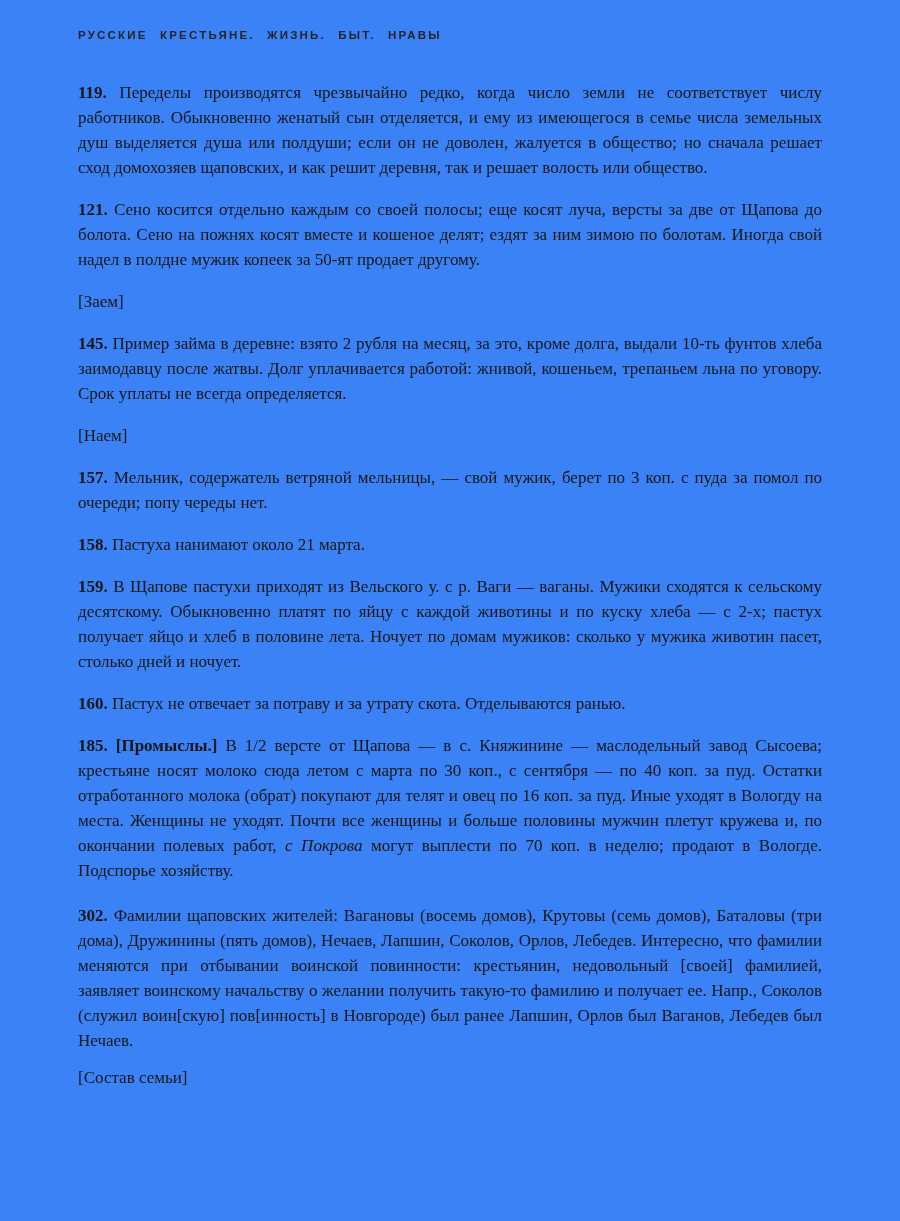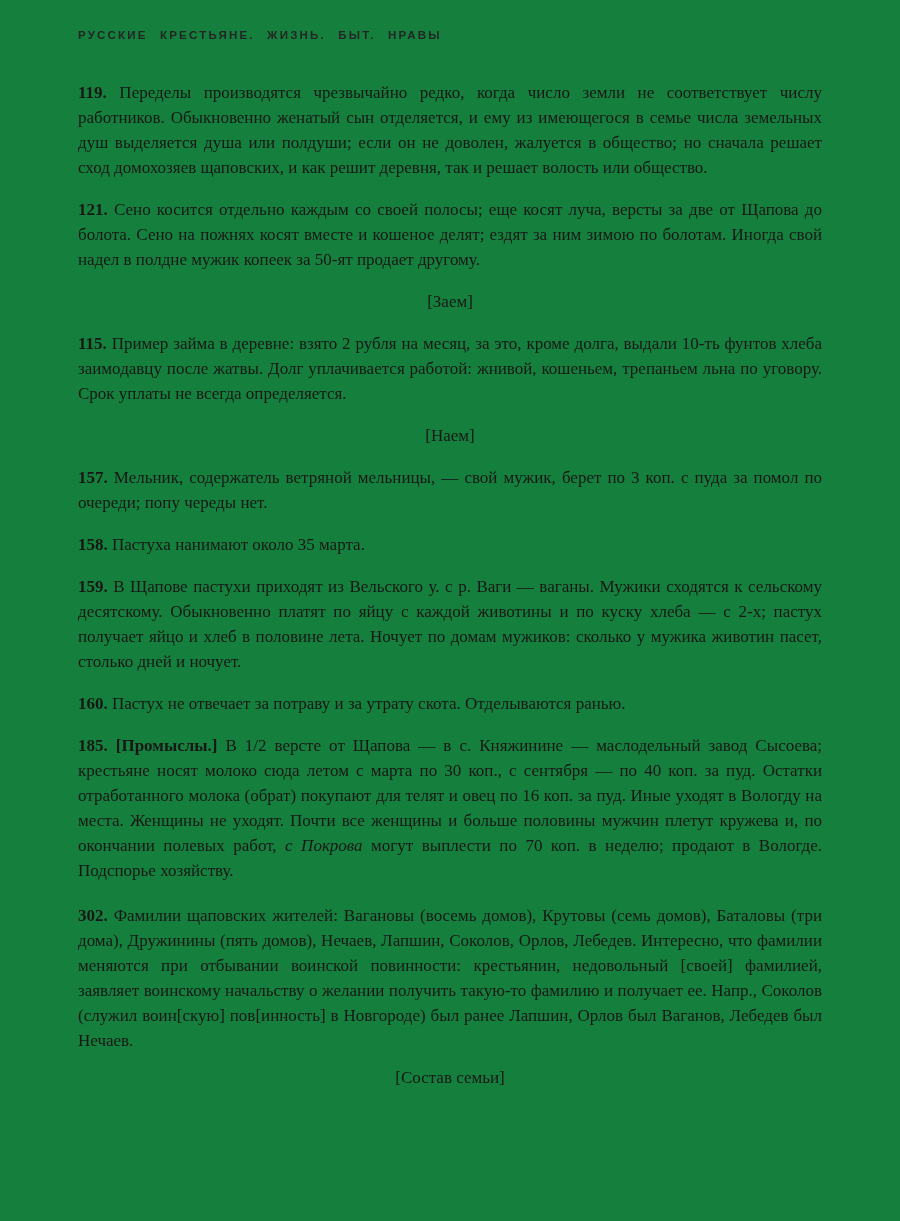--- a/index.html
+++ b/index.html
@@ -6,21 +6,21 @@
     margin: 0;
     padding: 0;
     background: #f6f6f4;
   }
   .page {
     position: relative;
     width: 900px;
     height: 1221px;
     box-sizing: border-box;
     margin: 0 auto;
-    background: #15803d;
+    background: #3b82f6;
     padding: 28px 78px 30px 78px;
     font-family: "Liberation Serif", serif;
     font-size: 17px;
     line-height: 25px;
     color: #181715;
     overflow: hidden;
   }
   .running-header {
     font-family: "Liberation Sans", sans-serif;
     font-size: 11.5px;
@@ -30,21 +30,20 @@
     word-spacing: 7px;
     color: #242424;
     margin: 0 0 38px 0;
   }
   .para {
     text-align: justify;
     margin: 0 0 17px 0;
   }
   .heading {
     margin: 0 0 17px 0;
-    text-align: center;
   }
   .num { font-weight: bold; }
   .bold { font-weight: bold; }
   .italic { font-style: italic; }
   .mb20 { margin-bottom: 20px; }
   .mb12 { margin-bottom: 12px; }
   .mb0  { margin-bottom: 0; }
 </style>
 </head>
 <body>
@@ -52,27 +51,27 @@
 <div class="page">
 
   <div class="running-header">РУССКИЕ КРЕСТЬЯНЕ. ЖИЗНЬ. БЫТ. НРАВЫ</div>
 
   <p class="para"><span class="num">119.</span> <span>Переделы производятся чрезвычайно редко, когда число земли не соответствует числу работников. Обыкновенно женатый сын отделяется, и ему из имеющегося в семье числа земельных душ выделяется душа или полдуши; если он не доволен, жалуется в общество; но сначала решает сход домохозяев щаповских, и как решит деревня, так и решает волость или общество.</span></p>
 
   <p class="para"><span class="num">121.</span> <span>Сено косится отдельно каждым со своей полосы; еще косят луча, версты за две от Щапова до болота. Сено на пожнях косят вместе и кошеное делят; ездят за ним зимою по болотам. Иногда свой надел в полдне мужик копеек за 50-ят продает другому.</span></p>
 
   <p class="heading">[Заем]</p>
 
-  <p class="para"><span class="num">115.</span> <span>Пример займа в деревне: взято 2 рубля на месяц, за это, кроме долга, выдали 10-ть фунтов хлеба заимодавцу после жатвы. Долг уплачивается работой: жнивой, кошеньем, трепаньем льна по уговору. Срок уплаты не всегда определяется.</span></p>
+  <p class="para"><span class="num">145.</span> <span>Пример займа в деревне: взято 2 рубля на месяц, за это, кроме долга, выдали 10-ть фунтов хлеба заимодавцу после жатвы. Долг уплачивается работой: жнивой, кошеньем, трепаньем льна по уговору. Срок уплаты не всегда определяется.</span></p>
 
   <p class="heading">[Наем]</p>
 
   <p class="para"><span class="num">157.</span> <span>Мельник, содержатель ветряной мельницы, — свой мужик, берет по 3 коп. с пуда за помол по очереди; попу череды нет.</span></p>
 
-  <p class="para"><span class="num">158.</span> <span>Пастуха нанимают около 35 марта.</span></p>
+  <p class="para"><span class="num">158.</span> <span>Пастуха нанимают около 21 марта.</span></p>
 
   <p class="para"><span class="num">159.</span> <span>В Щапове пастухи приходят из Вельского у. с р. Ваги — ваганы. Мужики сходятся к сельскому десятскому. Обыкновенно платят по яйцу с каждой животины и по куску хлеба — с 2-х; пастух получает яйцо и хлеб в половине лета. Ночует по домам мужиков: сколько у мужика животин пасет, столько дней и ночует.</span></p>
 
   <p class="para"><span class="num">160.</span> <span>Пастух не отвечает за потраву и за утрату скота. Отделываются ранью.</span></p>
 
   <p class="para mb20"><span class="num">185. [Промыслы.]</span> <span>В 1/2 версте от Щапова — в с. Княжинине — маслодельный завод Сысоева; крестьяне носят молоко сюда летом с марта по 30 коп., с сентября — по 40 коп. за пуд. Остатки отработанного молока (обрат) покупают для телят и овец по 16 коп. за пуд. Иные уходят в Вологду на места. Женщины не уходят. Почти все женщины и больше половины мужчин плетут кружева и, по окончании полевых работ, </span><span class="italic">с Покрова</span><span> могут выплести по 70 коп. в неделю; продают в Вологде. Подспорье хозяйству.</span></p>
 
 
 
 

